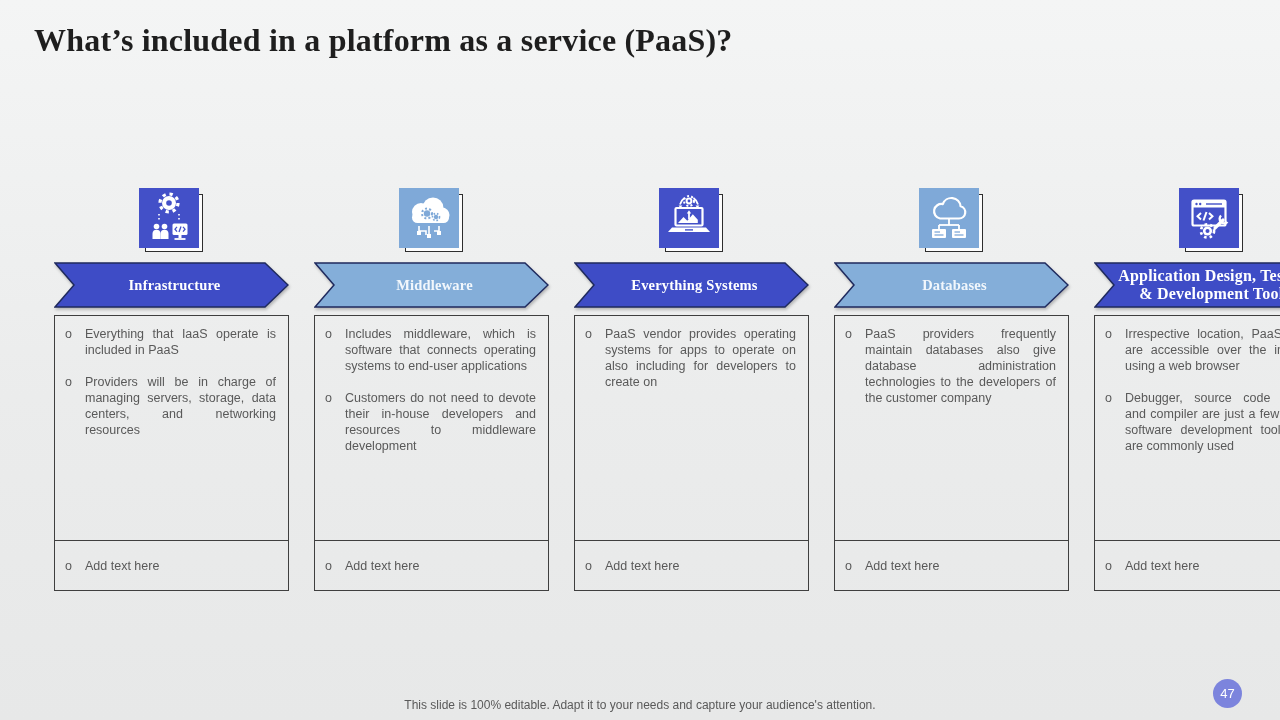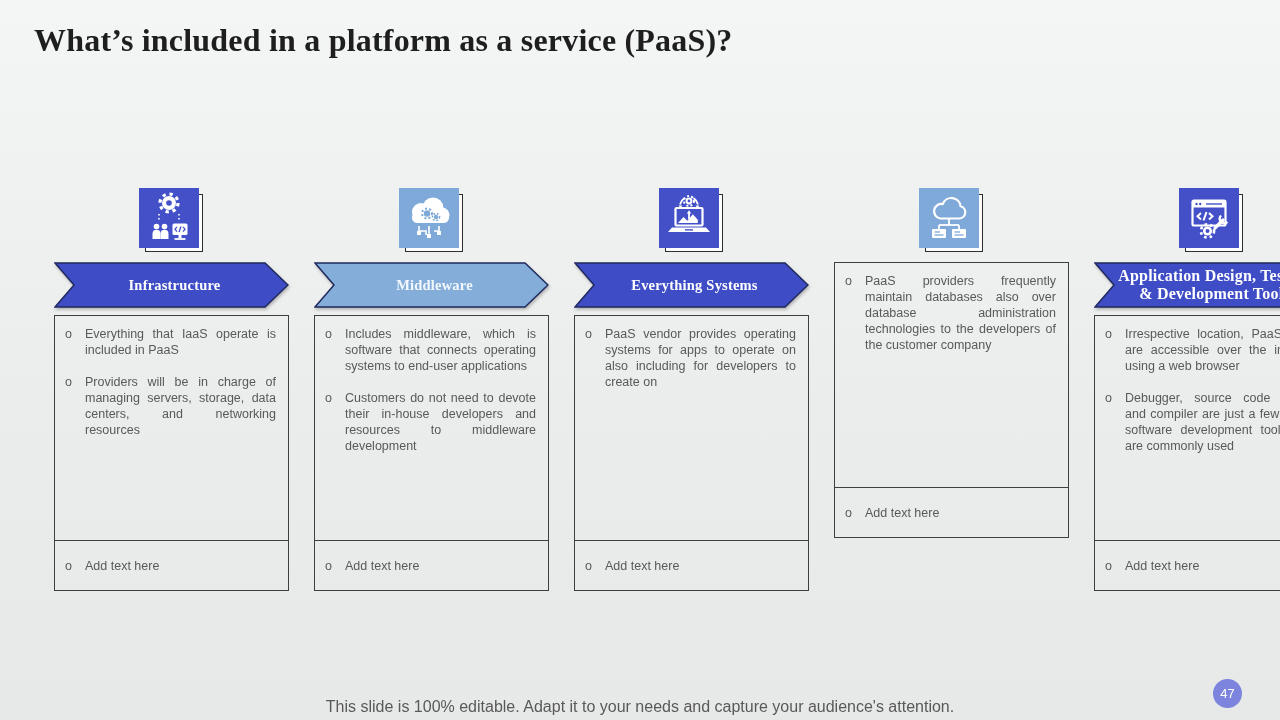--- a/index.html
+++ b/index.html
@@ -55,21 +55,21 @@
   }
   .bullet .bm{flex:0 0 20px;width:20px;padding-left:4px;text-align:left;}
   .bullet .bt{flex:1;padding-right:4px;}
   .addbox{
     height:51px;border:1px solid #3f3f3f;box-sizing:border-box;margin-top:-1px;
     display:flex;align-items:center;padding:0 8px 0 6px;
   }
   .addbox .bullet{margin-bottom:0;text-align:left;}
   .footer{
     position:absolute;left:0;right:0;top:698px;text-align:center;
-    font-size:16px;color:#595959;
+    font-size:12px;color:#595959;
   }
   .page-badge{
     position:absolute;left:1213px;top:679px;width:29px;height:29px;border-radius:50%;
     background:#7c84dd;color:#ffffff;font-size:13px;
     display:flex;align-items:center;justify-content:center;
   }
 </style>
 </head>
 <body>
 
@@ -232,24 +232,30 @@
               <rect x="13" y="41" width="14" height="9" rx="1" fill="#fff"></rect>
               <rect x="33" y="41" width="14" height="9" rx="1" fill="#fff"></rect>
               <line x1="15.5" y1="44" x2="21" y2="44" stroke="#7fa9d8" stroke-width="1.3"></line>
               <line x1="15.5" y1="47" x2="24.5" y2="47" stroke="#7fa9d8" stroke-width="1.3"></line>
               <line x1="35.5" y1="44" x2="41" y2="44" stroke="#7fa9d8" stroke-width="1.3"></line>
               <line x1="35.5" y1="47" x2="44.5" y2="47" stroke="#7fa9d8" stroke-width="1.3"></line>
             </svg>
           </div>
         </div>
       </div>
-      <div class="textbox">
-        <div class="bullet">
-          <span class="bm">o</span>
-          <span class="bt">PaaS providers frequently maintain databases also over database administration technologies to the developers of the customer company</span>
+      <div class="arrow-wrap">
+        <svg class="arrow-light" viewBox="0 0 235 46" preserveAspectRatio="none">
+          <polygon points="1,1 211,1 234,23 211,45 1,45 20,23"></polygon>
+        </svg>
+        <div class="arrow-label light">Databases</div>
+      </div>
+      <div class="textbox">
+        <div class="bullet">
+          <span class="bm">o</span>
+          <span class="bt">PaaS providers frequently maintain databases also give database administration technologies to the developers of the customer company</span>
         </div>
       </div>
       <div class="addbox">
         <div class="bullet">
           <span class="bm">o</span>
           <span class="bt">Add text here</span>
         </div>
       </div>
     </div>
 

